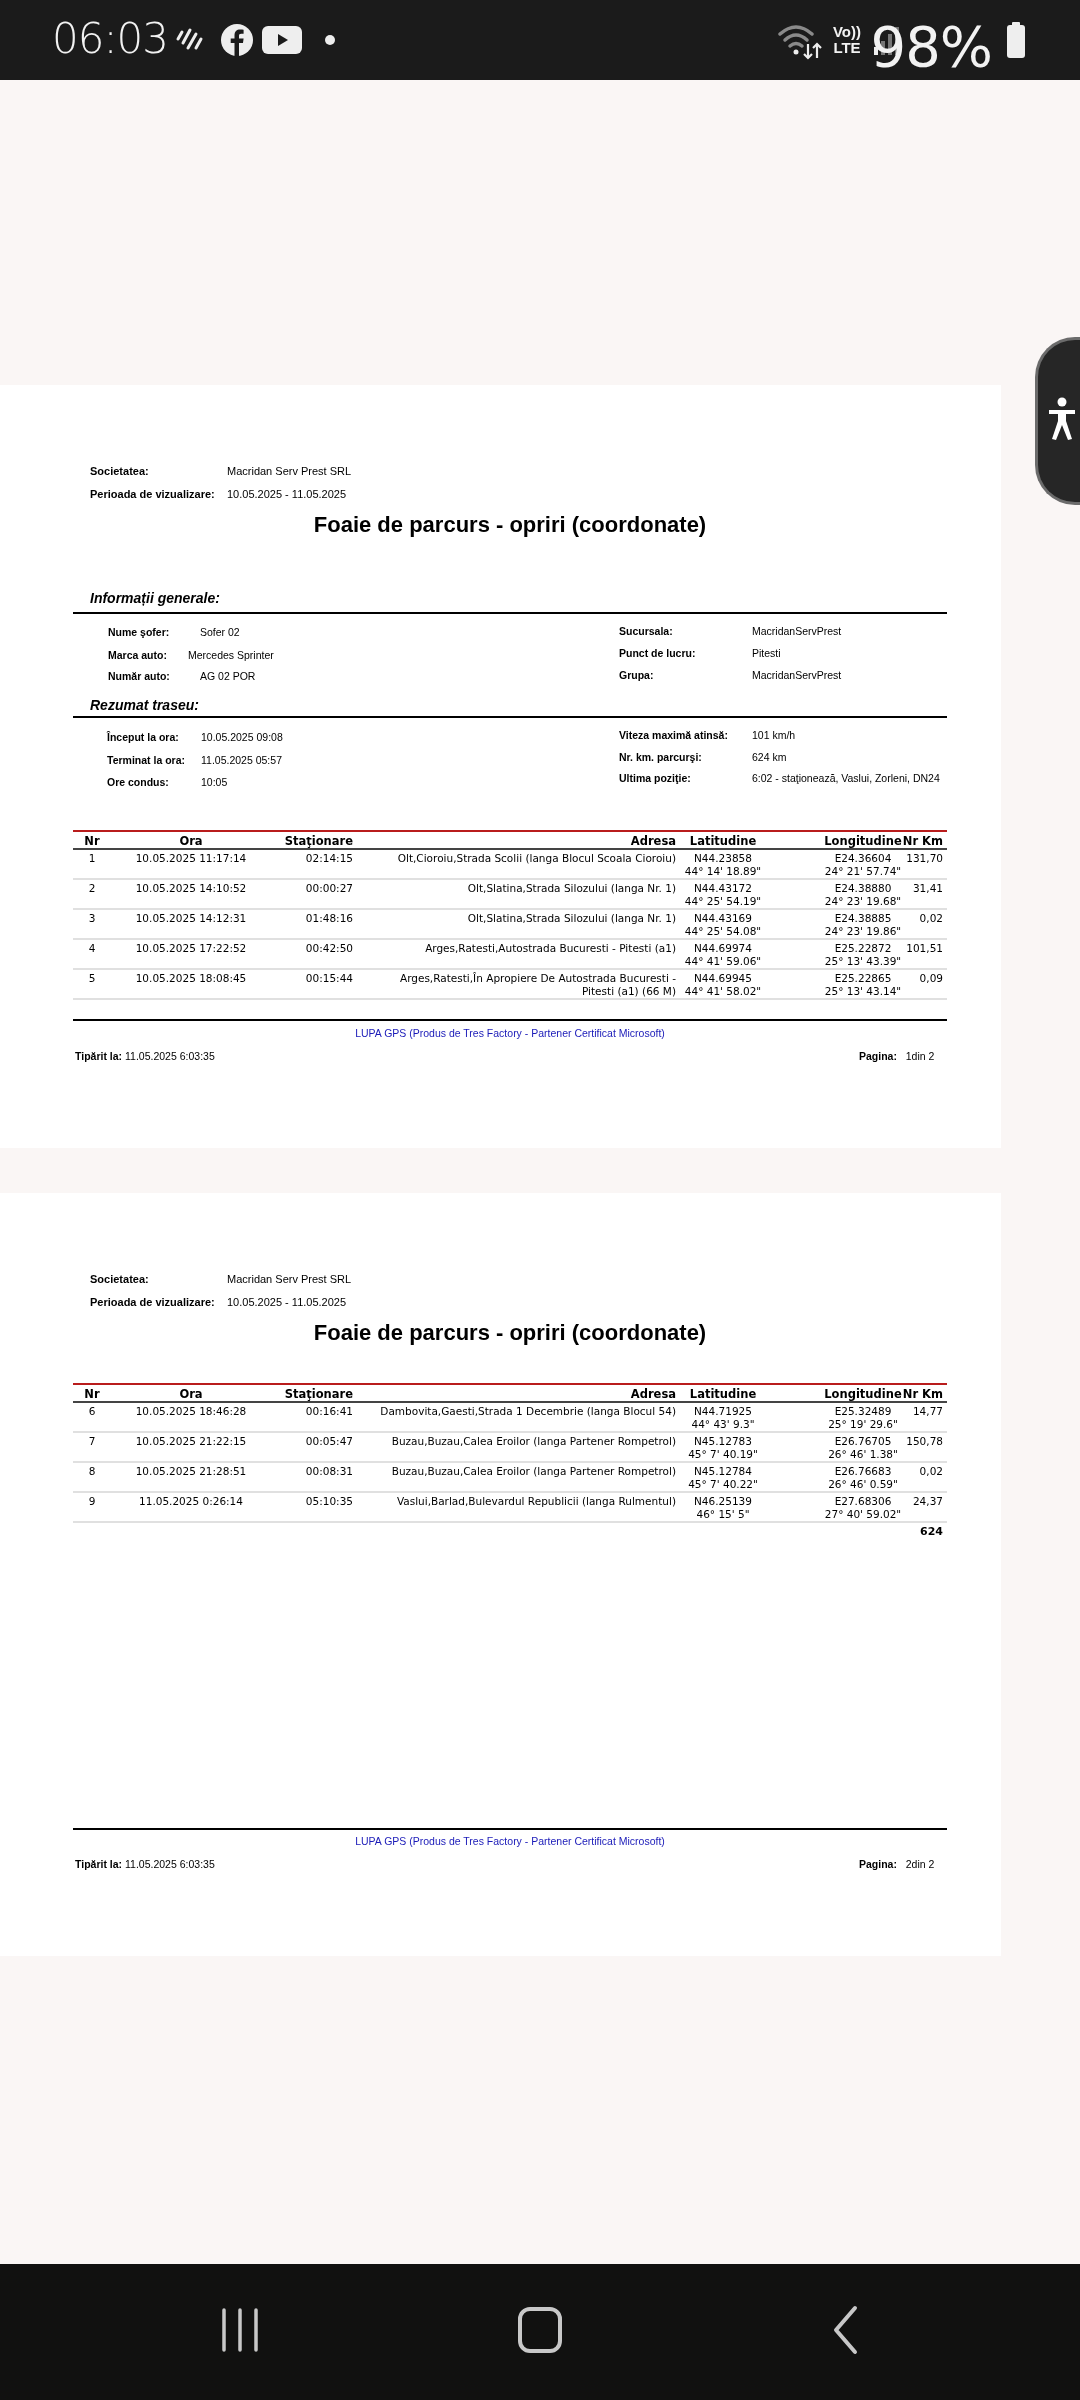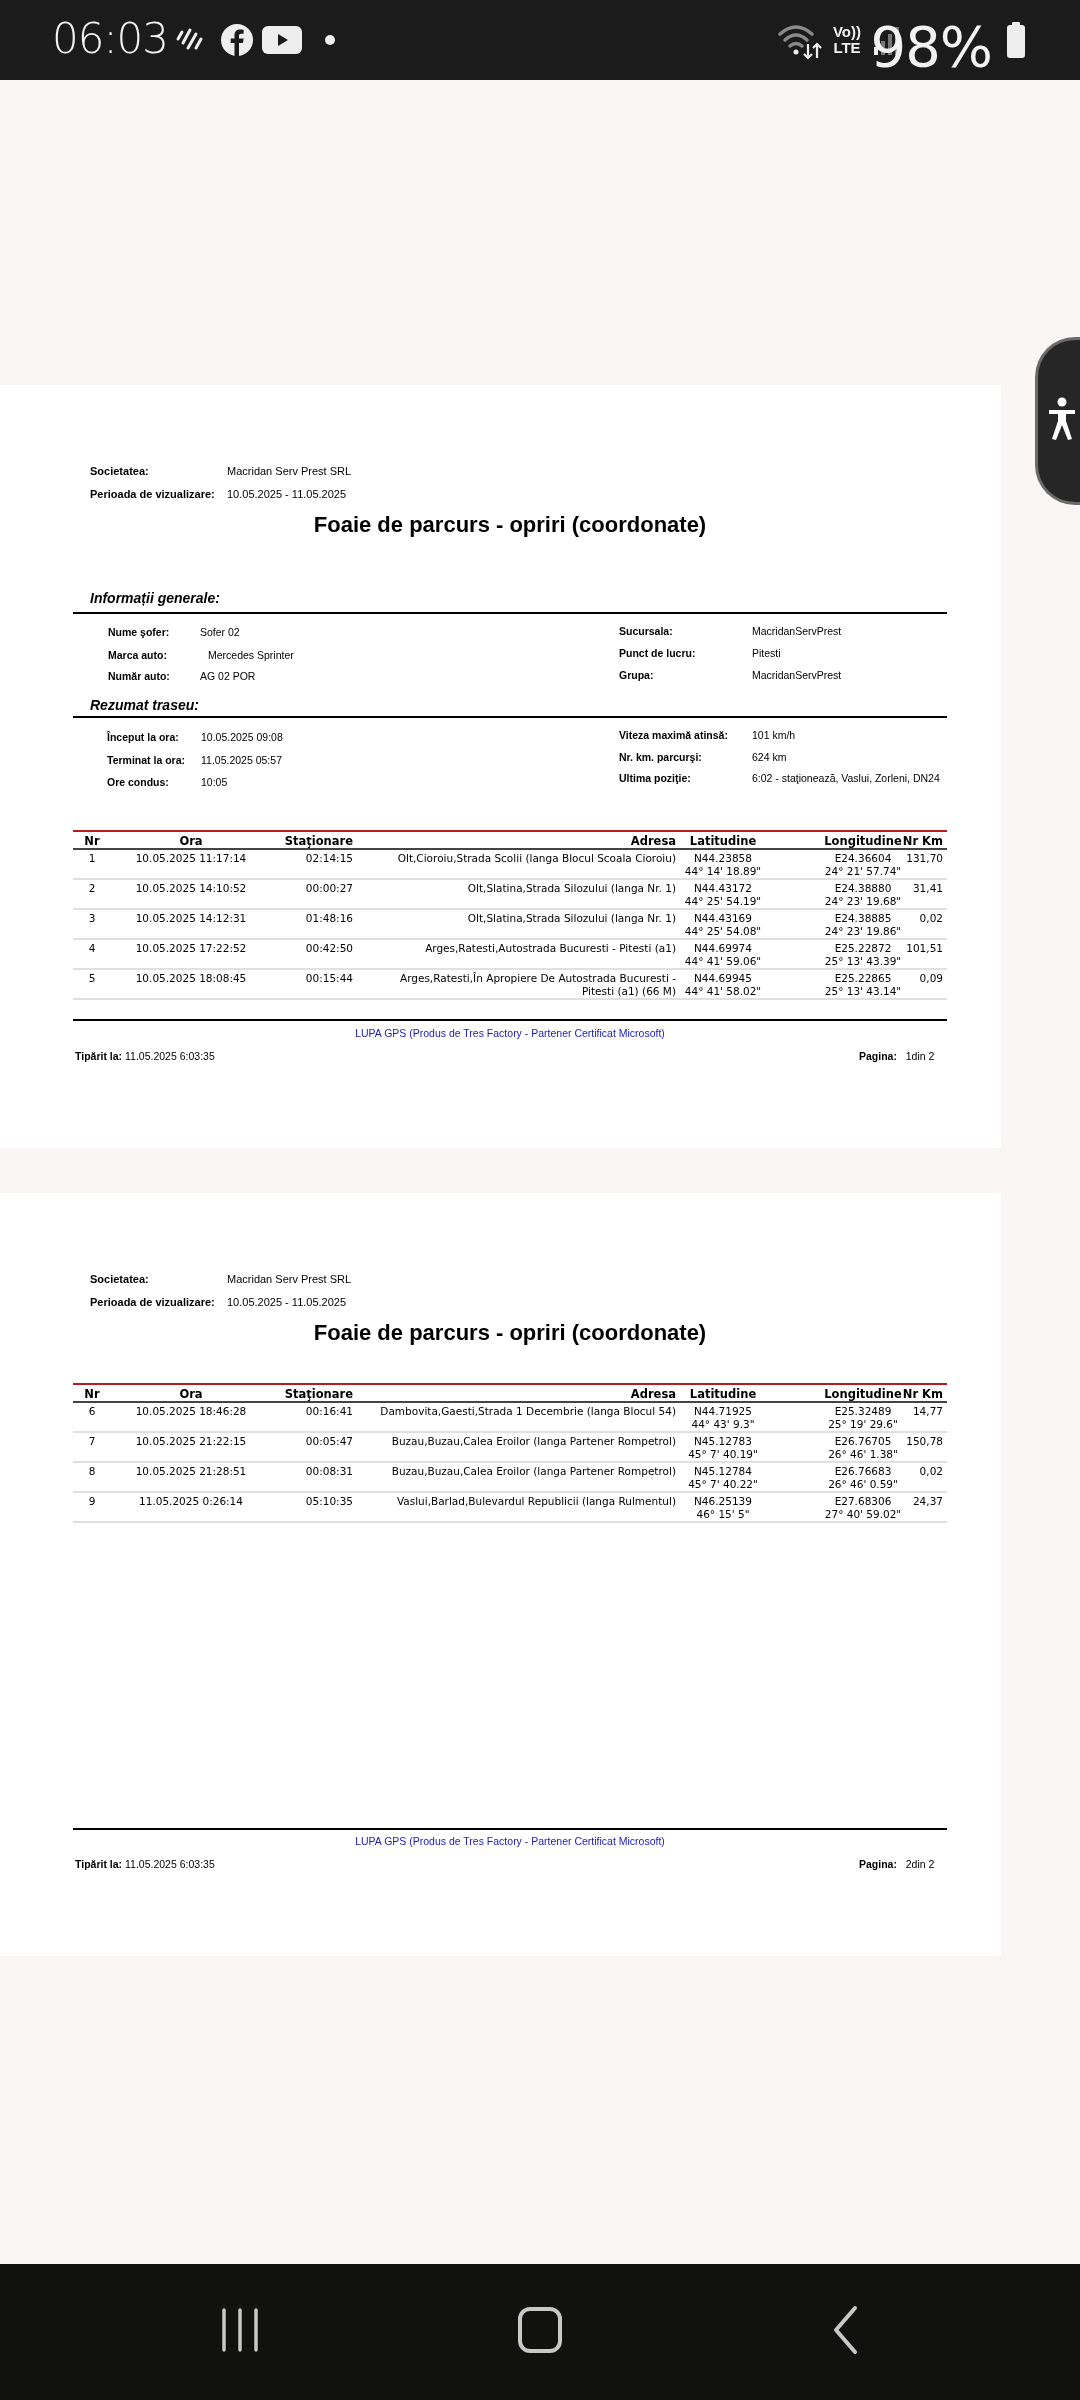--- a/index.html
+++ b/index.html
@@ -132,21 +132,21 @@
   <div class="hdr-label" style="top:103px;">Perioada de vizualizare:</div>
   <div class="hdr-val" style="top:103px;">10.05.2025 - 11.05.2025</div>
   <div class="doc-title" style="top:127px;">Foaie de parcurs - opriri (coordonate)</div>
 
   <div class="section-title" style="top:205px;">Informații generale:</div>
   <div class="section-rule" style="top:227px;"></div>
 
   <div class="kv-label" style="left:108px;top:241px;">Nume şofer:</div>
   <div class="kv-val" style="left:200px;top:241px;">Sofer 02</div>
   <div class="kv-label" style="left:108px;top:264px;">Marca auto:</div>
-  <div class="kv-val" style="left:208px;top:264px;">Mercedes Sprinter</div>
+  <div class="kv-val" style="left:188px;top:264px;">Mercedes Sprinter</div>
   <div class="kv-label" style="left:108px;top:285px;">Număr auto:</div>
   <div class="kv-val" style="left:200px;top:285px;">AG 02 POR</div>
 
   <div class="kv-label" style="left:619px;top:240px;">Sucursala:</div>
   <div class="kv-val" style="left:752px;top:240px;">MacridanServPrest</div>
   <div class="kv-label" style="left:619px;top:262px;">Punct de lucru:</div>
   <div class="kv-val" style="left:752px;top:262px;">Pitesti</div>
   <div class="kv-label" style="left:619px;top:284px;">Grupa:</div>
   <div class="kv-val" style="left:752px;top:284px;">MacridanServPrest</div>
 
@@ -330,20 +330,23 @@
         <span class="c-lat">
           <div>N46.25139</div>
           <div>46° 15' 5"</div>
         </span>
         <span class="c-lon">
           <div>E27.68306</div>
           <div>27° 40' 59.02"</div>
         </span>
         <span class="c-km">24,37</span>
       </div>
+      <div class="tbl-total">
+        <span class="c-km">624</span>
+      </div>
     </div>
 
   <div class="footer-rule" style="top:635px;"></div>
   <div class="footer-brand" style="top:642px;">LUPA GPS  (Produs de Tres Factory - Partener Certificat Microsoft)</div>
   <div class="footer-printed" style="top:665px;"><b>Tipărit la:</b> <span>11.05.2025 6:03:35</span></div>
   <div class="footer-page" style="top:665px;"><b>Pagina:</b>&nbsp;&nbsp;&nbsp;<span>2din  2</span></div>
 </div>
 
 <div class="a11y-btn">
   <span>

